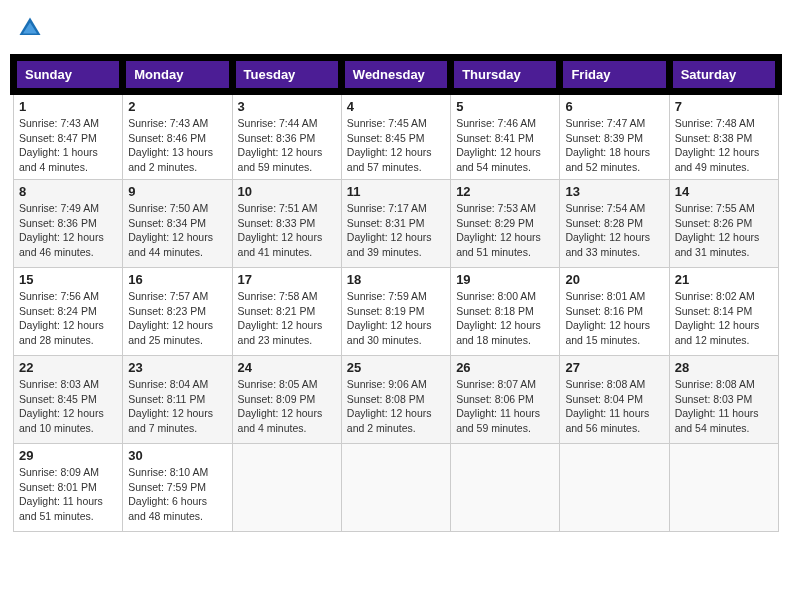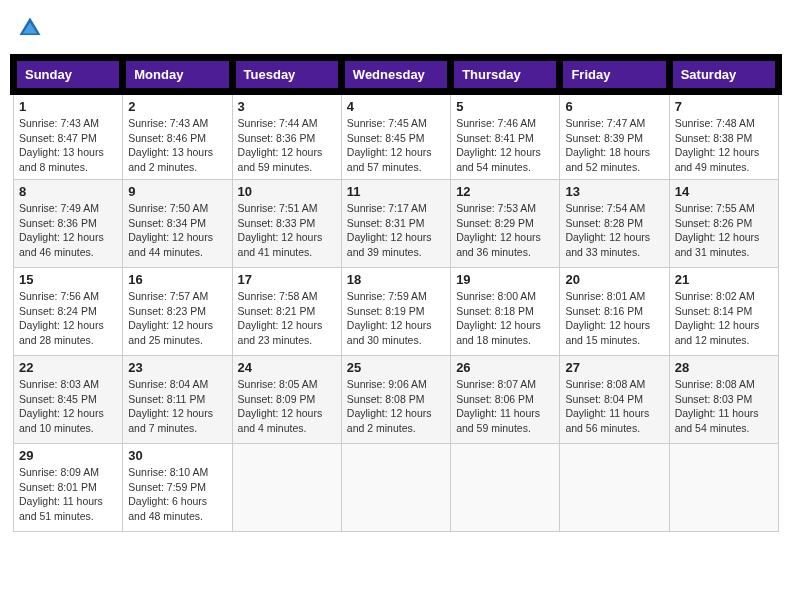--- a/index.html
+++ b/index.html
@@ -119,21 +119,21 @@
         <th>Saturday</th>
       </tr>
   </thead>
   <tbody id="calendar-body">
   <tr>
         <td>
           <span class="day-num">1</span>
 <div class="cell-content">
   <span>Sunrise: 7:43 AM</span><br>
   <span>Sunset: 8:47 PM</span><br>
-  <span>Daylight: 13 hours and 8 minutes.</span>
+  <span>Daylight: 1 hours and 4 minutes.</span>
 </div>
         </td>
         <td>
           <span class="day-num">2</span>
 <div class="cell-content">
   <span>Sunrise: 7:43 AM</span><br>
   <span>Sunset: 8:46 PM</span><br>
   <span>Daylight: 13 hours and 2 minutes.</span>
 </div>
         </td>
@@ -209,21 +209,21 @@
   <span>Sunrise: 7:17 AM</span><br>
   <span>Sunset: 8:31 PM</span><br>
   <span>Daylight: 12 hours and 39 minutes.</span>
 </div>
         </td>
         <td>
           <span class="day-num">12</span>
 <div class="cell-content">
   <span>Sunrise: 7:53 AM</span><br>
   <span>Sunset: 8:29 PM</span><br>
-  <span>Daylight: 12 hours and 36 minutes.</span>
+  <span>Daylight: 12 hours and 51 minutes.</span>
 </div>
         </td>
         <td>
           <span class="day-num">13</span>
 <div class="cell-content">
   <span>Sunrise: 7:54 AM</span><br>
   <span>Sunset: 8:28 PM</span><br>
   <span>Daylight: 12 hours and 33 minutes.</span>
 </div>
         </td>

